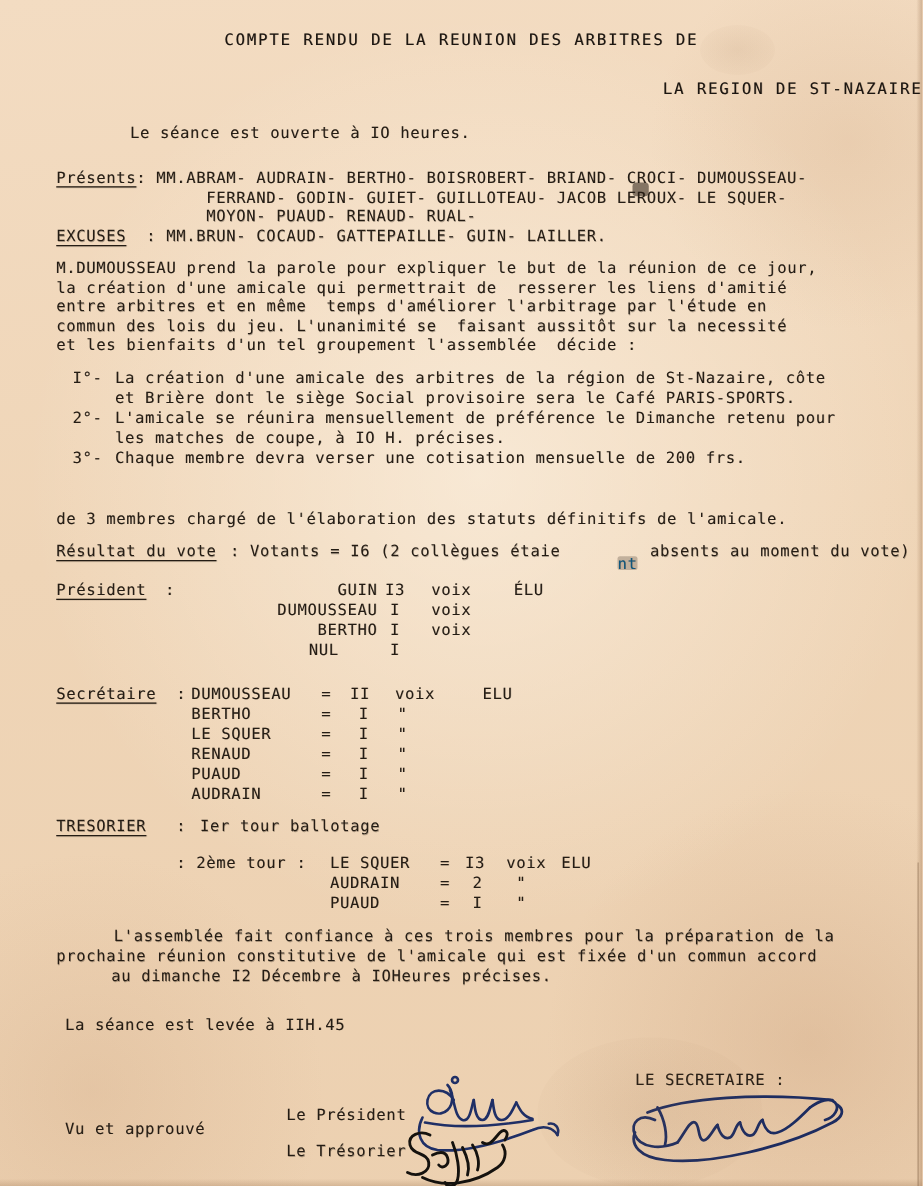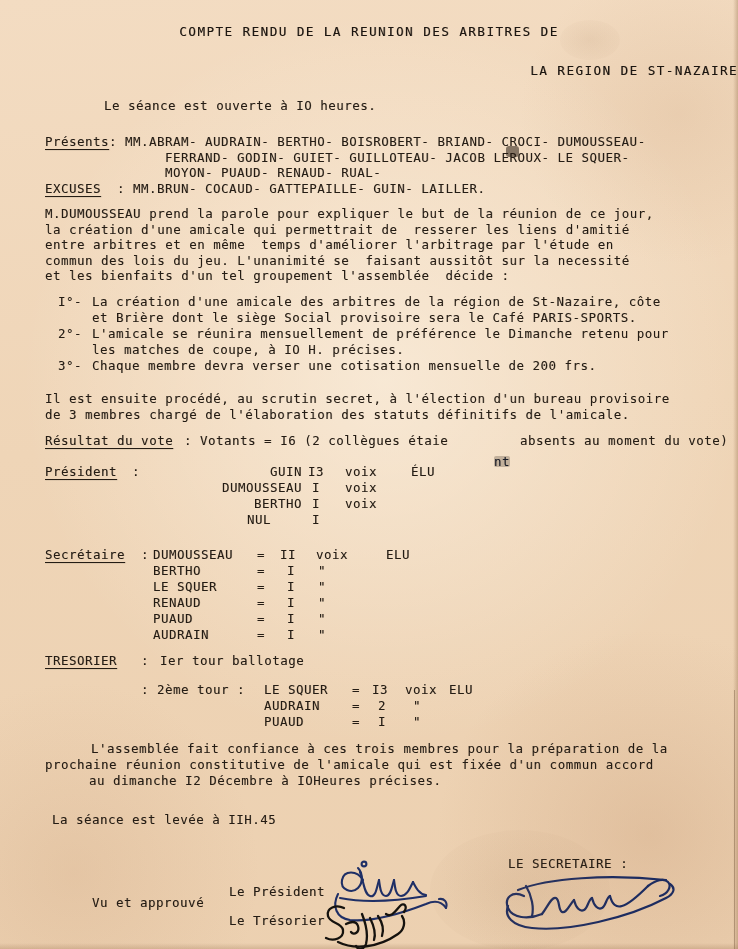--- a/index.html
+++ b/index.html
@@ -143,27 +143,26 @@
   <div class="tw" style="left:92px;top:310px;">et Brière dont le siège Social provisoire sera le Café PARIS-SPORTS.</div>
 
   <div class="tw" style="left:58px;top:326px;">2°-</div>
   <div class="tw" style="left:92px;top:342px;">les matches de coupe, à IO H. précises.</div>
   <div class="tw" style="left:92px;top:326px;">L'amicale se réunira mensuellement de préférence le Dimanche retenu pour</div>
 
   <div class="tw" style="left:58px;top:358px;">3°-</div>
   <div class="tw" style="left:92px;top:358px;">Chaque membre devra verser une cotisation mensuelle de 200 frs.</div>
 
   
-  <div class="tw" style="left:45px;top:391px;">Il est ensuite procédé, au scrutin secret, à l'élection d'un bureau provisoire</div>
   <div class="tw" style="left:45px;top:407px;">de 3 membres chargé de l'élaboration des statuts définitifs de l'amicale.</div>
 
   
   <div class="tw u" style="left:45px;top:433px;">Résultat du vote</div>
   <div class="tw" style="left:176px;top:433px;"> : Votants = I6 (2 collègues étaie</div>
-  <div class="tw smudge" style="left:494px;top:451px;color:#0f172a;">nt</div>
+  <div class="tw smudge" style="left:494px;top:440px;color:#0369a1;">nt</div>
   <div class="tw" style="left:520px;top:433px;">absents au moment du vote)</div>
 
   
   <div class="tw u" style="left:45px;top:464px;">Président</div>
   <div class="tw" style="left:132px;top:464px;">:</div>
 
   <div class="tw" style="left:182px;top:464px;width:120px;text-align:right;">GUIN</div>
   <div class="tw" style="left:308px;top:464px;">I3</div>
   <div class="tw" style="left:345px;top:464px;">voix</div>
   <div class="tw" style="left:411px;top:464px;">ÉLU</div>
@@ -240,21 +239,21 @@
   
   <div class="tw" style="left:45px;top:741px;margin-left:46px;">L'assemblée fait confiance à ces trois membres pour la préparation de la</div>
   <div class="tw" style="left:45px;top:757px;">prochaine réunion constitutive de l'amicale qui est fixée d'un commun accord</div>
   <div class="tw" style="left:45px;top:773px;margin-left:44px;">au dimanche I2 Décembre à IOHeures précises.</div>
 
   <div class="tw" style="left:52px;top:812px;">La séance est levée à IIH.45</div>
 
   
   <div class="tw" style="left:508px;top:856px;">LE SECRETAIRE :</div>
 
-  <div class="tw" style="left:52px;top:895px;margin-left:40px;">Vu et approuvé</div>
+  <div class="tw" style="left:52px;top:895px;">Vu et approuvé</div>
 
   <div class="tw" style="left:229px;top:884px;">Le Président</div>
   <div class="tw" style="left:229px;top:913px;">Le Trésorier</div>
 
   
   <svg class="sig" style="left:330px;top:858px;" width="140" height="70" viewBox="0 0 140 70">
     <g fill="none" stroke="#1f2f66" stroke-width="2.1" stroke-linecap="round" stroke-linejoin="round">
       <path d="M33 22 C27 12, 14 12, 12 22 C10 32, 22 36, 28 30 C34 24, 32 14, 28 10"></path>
       <path d="M30 14 C34 24, 34 36, 40 38 C46 40, 47 28, 49 22"></path>
       <path d="M49 22 C50 30, 51 38, 56 38 C61 38, 62 28, 64 22"></path>

